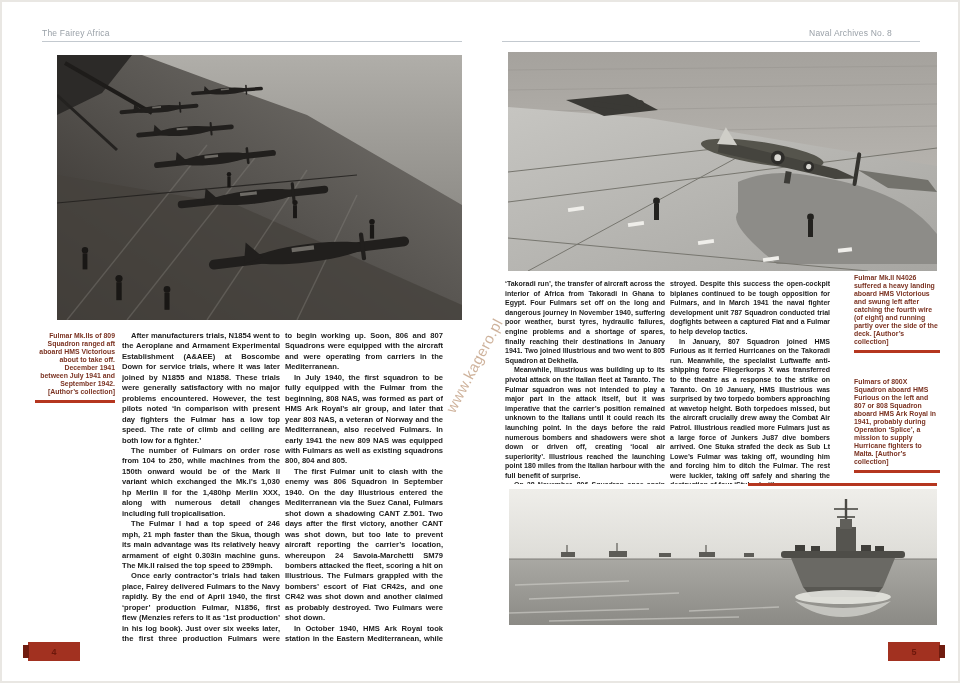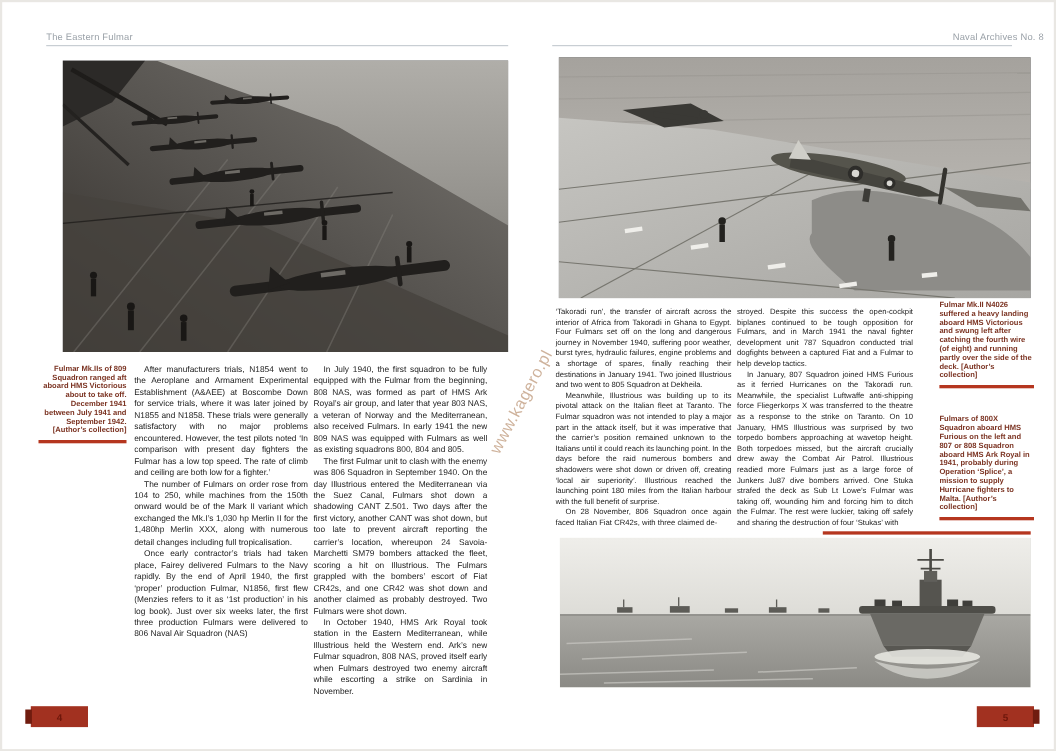--- a/index.html
+++ b/index.html
@@ -1,39 +1,39 @@
 <!DOCTYPE html>
 <html><head>
 <meta charset="utf-8">
 <style>
   html,body{margin:0;padding:0;}
   body{width:960px;height:683px;font-family:"Liberation Sans",sans-serif;background:#f4f2ef;}
   .canvas{position:relative;width:960px;height:683px;background:#ffffff;border:2px solid #e9e7e3;box-sizing:border-box;overflow:hidden;}
 
   .running-header{position:absolute;top:26px;font-size:8.5px;color:#9aa1a8;letter-spacing:.2px;}
   .rh-left{left:40px;}
-  .rh-right{left:529px;width:418px;text-align:right;}
+  .rh-right{left:472px;width:418px;text-align:right;}
   .header-rule{position:absolute;top:39px;height:1px;background:#c3c9cf;}
   .hr-left{left:40px;width:420px;}
   .hr-right{left:500px;width:418px;}
 
   .photo{position:absolute;overflow:hidden;background:#777;}
   .photo svg{display:block;width:100%;height:100%;}
   .photo-left{left:55px;top:53px;width:405px;height:265px;}
   .photo-topright{left:506px;top:50px;width:429px;height:219px;}
   .photo-bottomright{left:507px;top:487px;width:428px;height:136px;background:#dcdcd8;}
 
   .caption{position:absolute;font-size:6.9px;line-height:8px;font-weight:bold;color:#7b3322;}
   .caption .cap-rule{margin-top:4px;height:3px;background:#b5361f;}
   .cap-left{left:33px;top:330px;width:80px;text-align:right;}
   .cap-r1{left:852px;top:272px;width:86px;text-align:left;}
   .cap-r2{left:852px;top:376px;width:86px;text-align:left;}
 
   .col{position:absolute;overflow:hidden;color:#1c1c1c;}
-  .col p{margin:0;text-align:justify;}
+  .col p{margin:0;text-align:justify;font-weight:bold;}
   .col p.indent{text-indent:9px;}
   .lcol{width:158px;top:329px;height:314px;font-size:7.6px;line-height:10.45px;}
   .lcol1{left:120px;}
   .lcol2{left:283px;}
   .rcol{width:160px;top:277px;height:205px;font-size:7px;line-height:9.6px;}
   .rcol1{left:503px;}
   .rcol2{left:668px;}
 
   .photo-rule{position:absolute;left:746px;top:481px;width:189px;height:3px;background:#b5361f;}
 
@@ -47,21 +47,21 @@
 
   .watermark{position:absolute;left:352px;top:355px;width:240px;text-align:center;
              transform:rotate(-62deg);color:#c3a084;opacity:.8;font-size:15px;letter-spacing:.5px;
              pointer-events:none;z-index:5;}
 </style>
 </head>
 <body>
 
 <div class="canvas">
 
-  <div class="running-header rh-left">The Eastern Fulmar</div>
+  <div class="running-header rh-left">The Fairey Africa</div>
   <div class="running-header rh-right">Naval Archives No. 8</div>
   <div class="header-rule hr-left"></div>
   <div class="header-rule hr-right"></div>
 
   <div class="photo photo-left">
     <svg viewBox="0 0 405 265" preserveAspectRatio="none">
       <defs>
         <linearGradient id="deckG" x1="0" y1="1" x2="1" y2="0">
           <stop offset="0" stop-color="#332f2b"></stop>
             <stop offset="0.5" stop-color="#575450"></stop>
@@ -112,23 +112,25 @@
   </div>
 
   <div class="caption cap-left">
     <span>Fulmar Mk.IIs of 809 Squadron ranged aft aboard HMS Victorious about to take off. December 1941 between July 1941 and September 1942. [Author’s collection]</span>
     <div class="cap-rule"></div>
   </div>
 
   <div class="col lcol lcol1">
     <p class="indent">After manufacturers trials, N1854 went to the Aeroplane and Armament Experimental Establishment (A&amp;AEE) at Boscombe Down for service trials, where it was later joined by N1855 and N1858. These trials were generally satisfactory with no major problems encountered. However, the test pilots noted ‘In comparison with present day fighters the Fulmar has a low top speed. The rate of climb and ceiling are both low for a fighter.’</p>
     <p class="indent">The number of Fulmars on order rose from 104 to 250, while machines from the 150th onward would be of the Mark II variant which exchanged the Mk.I’s 1,030 hp Merlin II for the 1,480hp Merlin XXX, along with numerous detail changes including full tropicalisation.</p>
+    <p class="indent">The Fulmar I had a top speed of 246 mph, 21 mph faster than the Skua, though its main advantage was its relatively heavy armament of eight 0.303in machine guns. The Mk.II raised the top speed to 259mph.</p>
     <p class="indent">Once early contractor’s trials had taken place, Fairey delivered Fulmars to the Navy rapidly. By the end of April 1940, the first ‘proper’ production Fulmar, N1856, first flew (Menzies refers to it as ‘1st production’ in his log book). Just over six weeks later, the first three production Fulmars were delivered to 806 Naval Air Squadron (NAS)</p>
   </div>
   <div class="col lcol lcol2">
+    <p>to begin working up. Soon, 806 and 807 Squadrons were equipped with the aircraft and were operating from carriers in the Mediterranean.</p>
     <p class="indent">In July 1940, the first squadron to be fully equipped with the Fulmar from the beginning, 808 NAS, was formed as part of HMS Ark Royal’s air group, and later that year 803 NAS, a veteran of Norway and the Mediterranean, also received Fulmars. In early 1941 the new 809 NAS was equipped with Fulmars as well as existing squadrons 800, 804 and 805.</p>
     <p class="indent">The first Fulmar unit to clash with the enemy was 806 Squadron in September 1940. On the day Illustrious entered the Mediterranean via the Suez Canal, Fulmars shot down a shadowing CANT Z.501. Two days after the first victory, another CANT was shot down, but too late to prevent aircraft reporting the carrier’s location, whereupon 24 Savoia-Marchetti SM79 bombers attacked the fleet, scoring a hit on Illustrious. The Fulmars grappled with the bombers’ escort of Fiat CR42s, and one CR42 was shot down and another claimed as probably destroyed. Two Fulmars were shot down.</p>
     <p class="indent">In October 1940, HMS Ark Royal took station in the Eastern Mediterranean, while Illustrious held the Western end. Ark’s new Fulmar squadron, 808 NAS, proved itself early when Fulmars destroyed two enemy aircraft while escorting a strike on Sardinia in November.</p>
 
   </div>
 
   <div class="photo photo-topright">
     <svg viewBox="0 0 429 219" preserveAspectRatio="none">
       <defs>
         <linearGradient id="sea2G" x1="0" y1="0" x2="0" y2="1">

